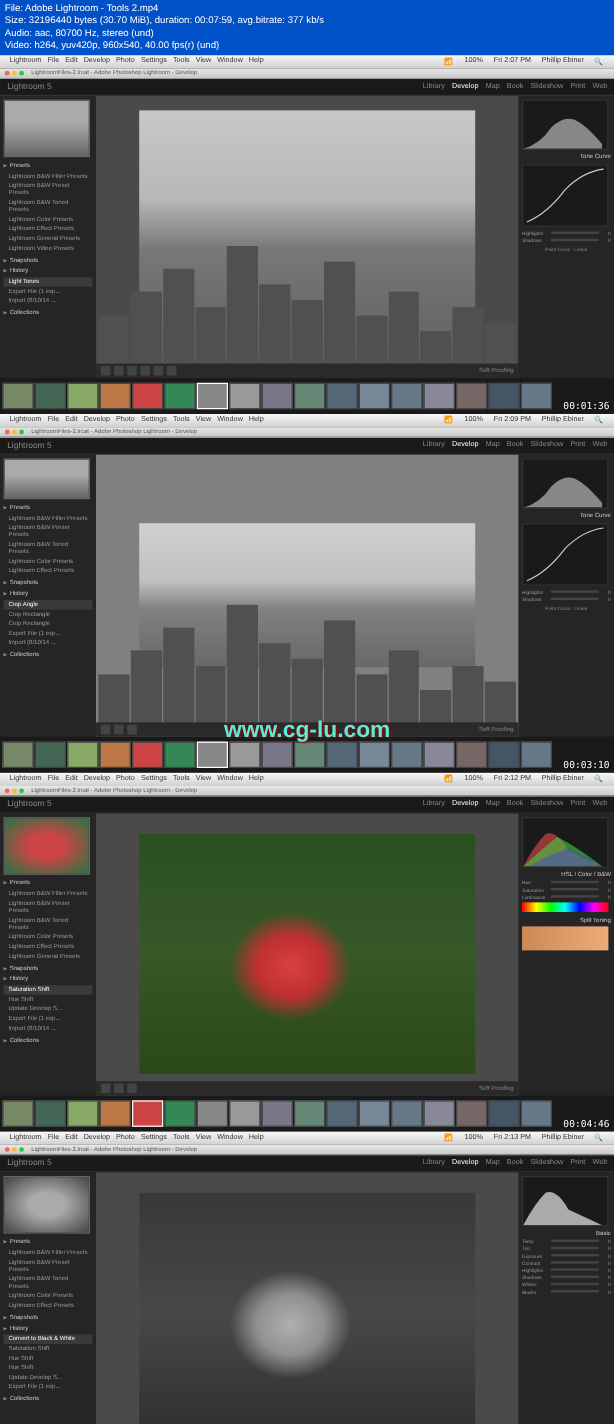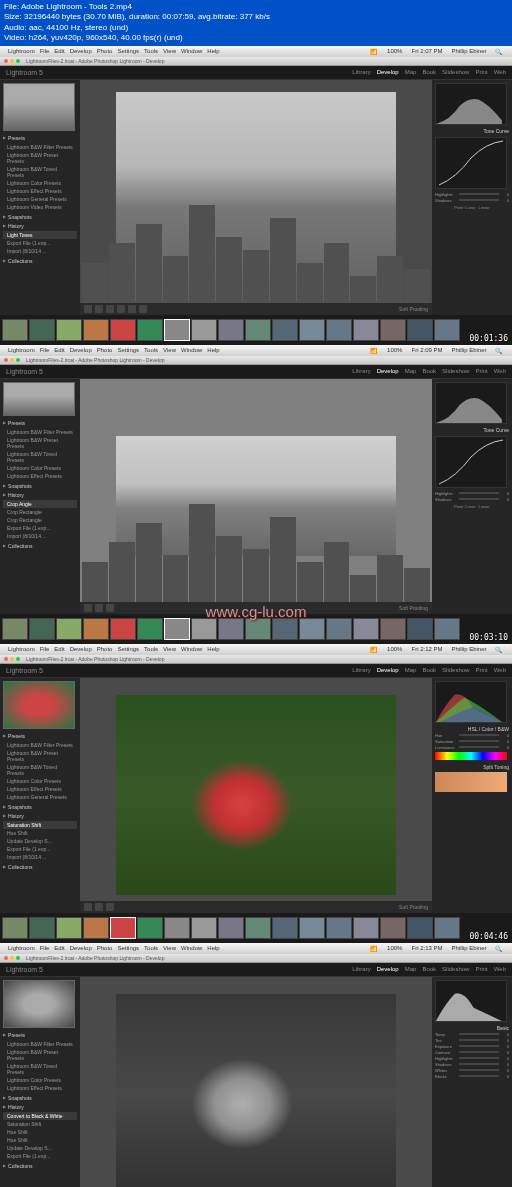--- a/index.html
+++ b/index.html
@@ -41,29 +41,29 @@
 .histo-curve{position:absolute;bottom:0;left:0;right:0;height:80%}
 .curve-panel{width:72px;height:52px;background:#1a1a1a;margin:3px 0;position:relative;border:1px solid #333}
 .slider-row{display:flex;align-items:center;margin:1px 0;font-size:4px;color:#999}
 .slider-row .lbl{width:24px}
 .slider-row .track{flex:1;height:2px;background:#444;position:relative}
 .slider-row .val{width:10px;text-align:right}
 .gradient-bar{width:72px;height:8px;margin:2px 0}
 .filmstrip{height:30px;background:#1a1a1a;display:flex;align-items:center;padding:2px;gap:1px;overflow:hidden}
 .film-thumb{width:26px;height:22px;background:#555;flex-shrink:0;border:1px solid #444}
 .timestamp{position:absolute;bottom:2px;right:4px;color:#fff;font-size:8px;font-family:monospace;text-shadow:1px 1px 1px #000}
-.watermark{position:absolute;font-size:15px;font-weight:normal;color:#a3a3a3;text-shadow:1px 1px 2px #a00000;z-index:10}
+.watermark{position:absolute;font-size:19px;font-weight:bold;color:#5eead4;text-shadow:1px 1px 2px #a00000;z-index:10}
 </style>
 </head>
 <body>
 
 <div class="file-info">
   <div>File: Adobe Lightroom - Tools 2.mp4</div>
   <div>Size: 32196440 bytes (30.70 MiB), duration: 00:07:59, avg.bitrate: 377 kb/s</div>
-  <div>Audio: aac, 44100 Hz, stereo (und)</div>
+  <div>Audio: aac, 80700 Hz, stereo (und)</div>
   <div>Video: h264, yuv420p, 960x540, 40.00 fps(r) (und)</div>
 </div>
 
 <div class="frame">
   <div class="mac-bar">
     <span class="apple"></span>
     <span>Lightroom</span>
     <span>File</span>
     <span>Edit</span>
     <span>Develop</span>

